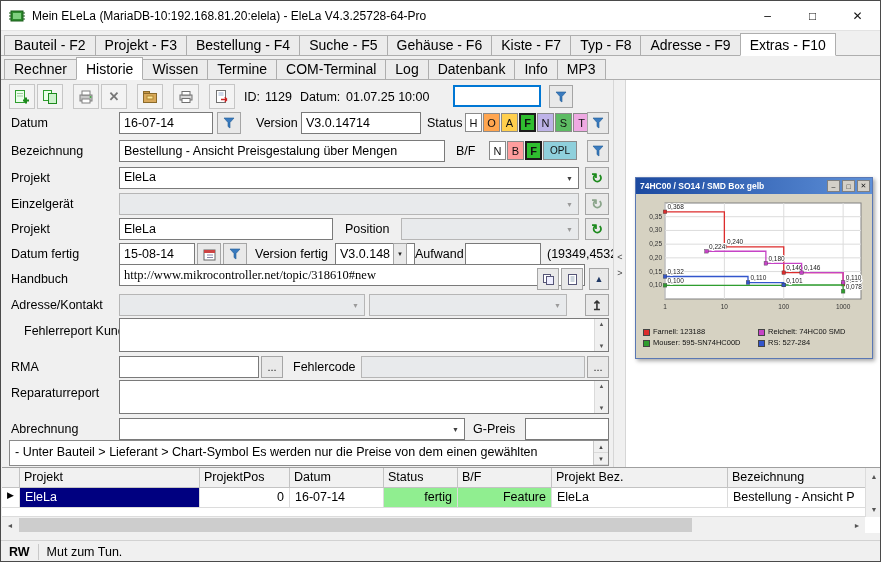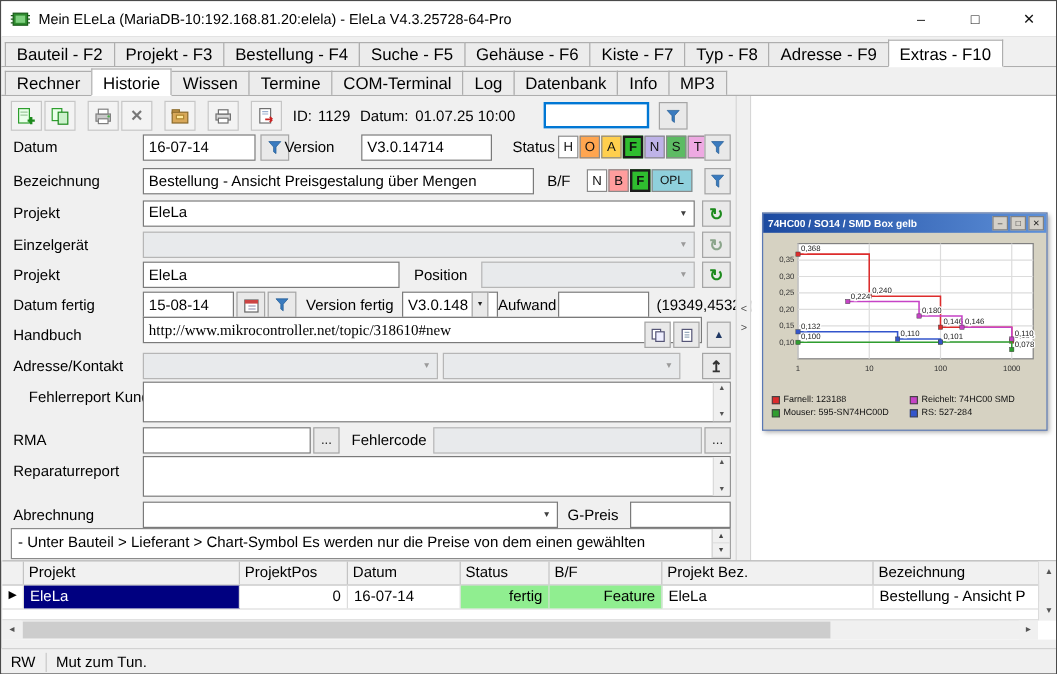--- a/index.html
+++ b/index.html
@@ -193,22 +193,22 @@
           </svg>
       </div>
 
       <span class="lbl" style="left:10px;top:36px;">Datum</span>
       <div class="inp" style="left:118px;top:32px;width:94px;">16-07-14</div>
       <div class="btn" style="left:216px;top:32px;width:24px;">
         <svg width="12" height="12" viewBox="0 0 12 12">
             <path d="M1 1h10L7 5.5V11L5 9.5V5.5z" fill="#3a7bbf" stroke="#205a94" stroke-width="0.6"></path>
           </svg>
       </div>
-      <span class="lbl" style="left:236px;top:36px;text-align:right;">Version</span>
-      <div class="inp" style="left:300px;top:32px;width:109px;">V3.0.14714</div>
+      <span class="lbl" style="left:255px;top:36px;text-align:right;">Version</span>
+      <div class="inp" style="left:300px;top:32px;width:120px;">V3.0.14714</div>
       <span class="lbl" style="left:426px;top:36px;">Status</span>
       <span class="sbox" style="left: 464px; top: 33px; background-color: rgb(255, 255, 255);">H</span>
       <span class="sbox" style="left: 482px; top: 33px; background-color: rgb(255, 165, 79);">O</span>
       <span class="sbox" style="left: 500px; top: 33px; background-color: rgb(255, 207, 77);">A</span>
       <span class="sbox sel" style="left: 518px; top: 33px; background-color: rgb(47, 190, 47);">F</span>
       <span class="sbox" style="left: 536px; top: 33px; background-color: rgb(190, 179, 232);">N</span>
       <span class="sbox" style="left: 554px; top: 33px; background-color: rgb(93, 187, 99);">S</span>
       <span class="sbox" style="left: 572px; top: 33px; background-color: rgb(238, 169, 226);">T</span>
       <div class="btn" style="left:586px;top:32px;width:22px;">
         <svg width="12" height="12" viewBox="0 0 12 12">
@@ -489,17 +489,17 @@
       <div class="sc-arrow" style="left:0;bottom:0;">▼</div>
     </div>
     <div class="g-hscroll">
       <div class="sc-arrow" style="left:0;top:0;">◄</div>
       <div class="thumb"></div>
       <div class="sc-arrow" style="right:0;top:0;">►</div>
     </div>
   </div>
 
   <div class="statusbar">
-    <span style="margin-left:8px;">RW</span>
+    <span style="margin-left:8px;font-weight:bold;">RW</span>
     <span class="sb-sep"></span>
     <span>Mut zum Tun.</span>
   </div>
 </div>
 
 </body></html>

